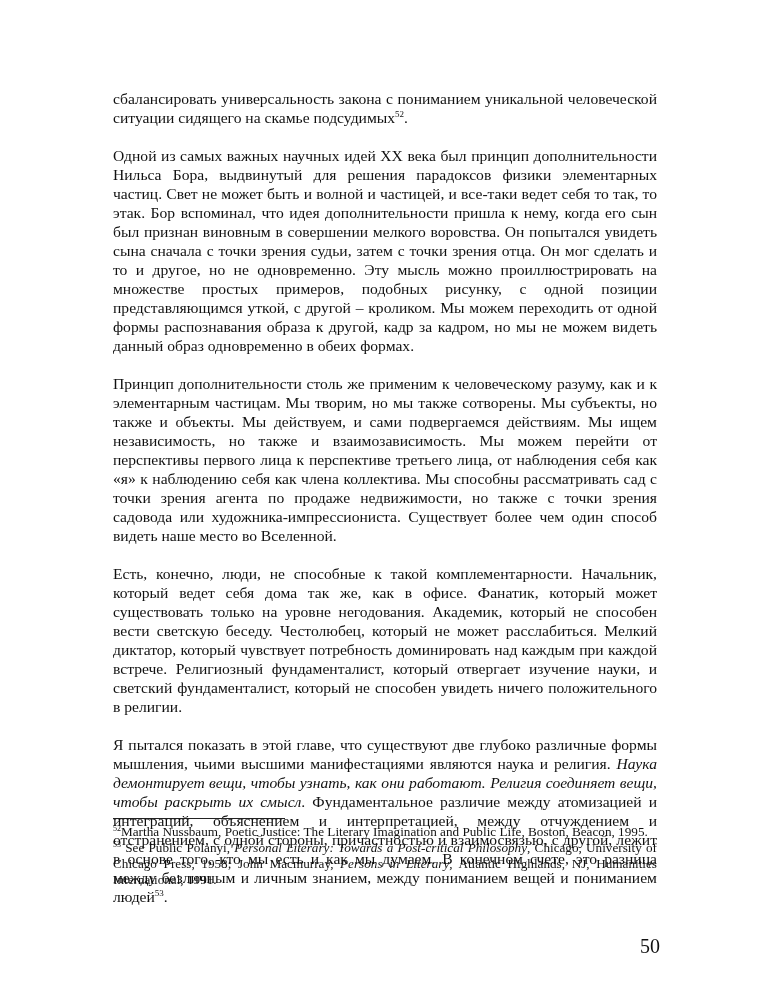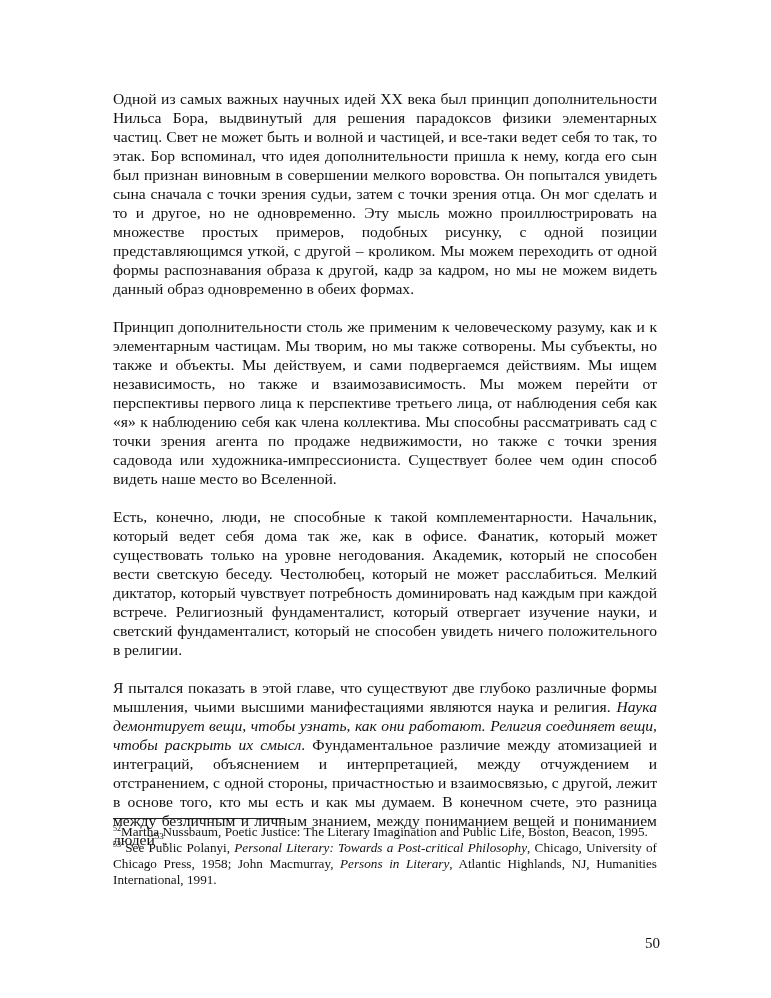--- a/index.html
+++ b/index.html
@@ -14,27 +14,28 @@
     .it { font-style: italic; }
     .fn-rule { position: absolute; left: 113px; top: 818px; width: 172px; height: 0; border-top: 1px solid #222; }
     .footnotes {
       position: absolute; left: 113px; top: 824px; width: 544px;
       font-family: "Liberation Serif", serif; font-size: 13.2px; line-height: 16px; color: #111;
     }
     .fn { margin: 0; text-align: justify; text-align-last: left; }
     .fn sup { font-size: 8px; line-height: 0; vertical-align: 5px; }
     .pagenum {
       position: absolute; left: 620px; top: 935px; width: 40px; text-align: right;
-      font-family: "Liberation Serif", serif; font-size: 15px; color: #111;
+      font-family: "Liberation Serif", serif; font-size: 20px; color: #111;
     }
   </style>
 </head>
 <body>
 
 <div class="page">
+  <p class="para"><span>сбалансировать универсальность закона с пониманием уникальной человеческой ситуации сидящего на скамье подсудимых</span><sup>52</sup><span>.</span></p>
 
   <p class="para">Одной из самых важных научных идей XX века был принцип дополнительности Нильса Бора, выдвинутый для решения парадоксов физики элементарных частиц. Свет не может быть и волной и частицей, и все-таки ведет себя то так, то этак. Бор вспоминал,  что идея дополнительности пришла к нему, когда его сын был признан виновным в совершении мелкого воровства. Он попытался увидеть сына сначала с точки зрения судьи, затем с точки зрения отца. Он мог сделать и то и другое, но не одновременно. Эту мысль можно проиллюстрировать на множестве простых примеров, подобных рисунку, с одной позиции представляющимся уткой, с другой – кроликом. Мы можем переходить от одной формы распознавания образа  к другой, кадр за кадром, но мы не можем видеть данный образ одновременно в обеих формах.</p>
 
   <p class="para">Принцип дополнительности столь же применим к человеческому разуму, как и к элементарным частицам. Мы творим, но мы также сотворены. Мы субъекты, но также и объекты. Мы действуем, и сами подвергаемся действиям. Мы ищем независимость, но также и взаимозависимость. Мы можем перейти от перспективы первого лица к перспективе третьего лица, от наблюдения себя как «я» к наблюдению себя как члена коллектива. Мы способны рассматривать сад с точки зрения агента по продаже недвижимости, но также с точки зрения садовода или художника-импрессиониста. Существует более чем один способ видеть наше место во Вселенной.</p>
 
   <p class="para">Есть, конечно, люди, не способные к такой комплементарности. Начальник, который ведет себя дома так же, как в  офисе. Фанатик, который может существовать только на уровне негодования. Академик, который не способен вести светскую беседу. Честолюбец, который не может расслабиться. Мелкий диктатор, который чувствует потребность доминировать над каждым при каждой встрече. Религиозный фундаменталист,  который отвергает изучение науки,  и светский фундаменталист, который не способен увидеть ничего положительного в религии.</p>
 
   <p class="para"><span>Я пытался показать в этой главе, что существуют две глубоко различные формы мышления, чьими высшими манифестациями являются наука и религия. </span><span class="it">Наука демонтирует вещи, чтобы узнать, как они работают. Религия соединяет вещи, чтобы раскрыть их смысл</span><span>. Фундаментальное различие между атомизацией и интеграций, объяснением и интерпретацией, между отчуждением и отстранением, с одной стороны, причастностью и взаимосвязью, с другой, лежит в основе того, кто мы есть и как мы думаем. В конечном счете, это разница между безличным и личным знанием, между пониманием вещей и пониманием людей</span><sup>53</sup><span>.</span></p>
 </div>
 

